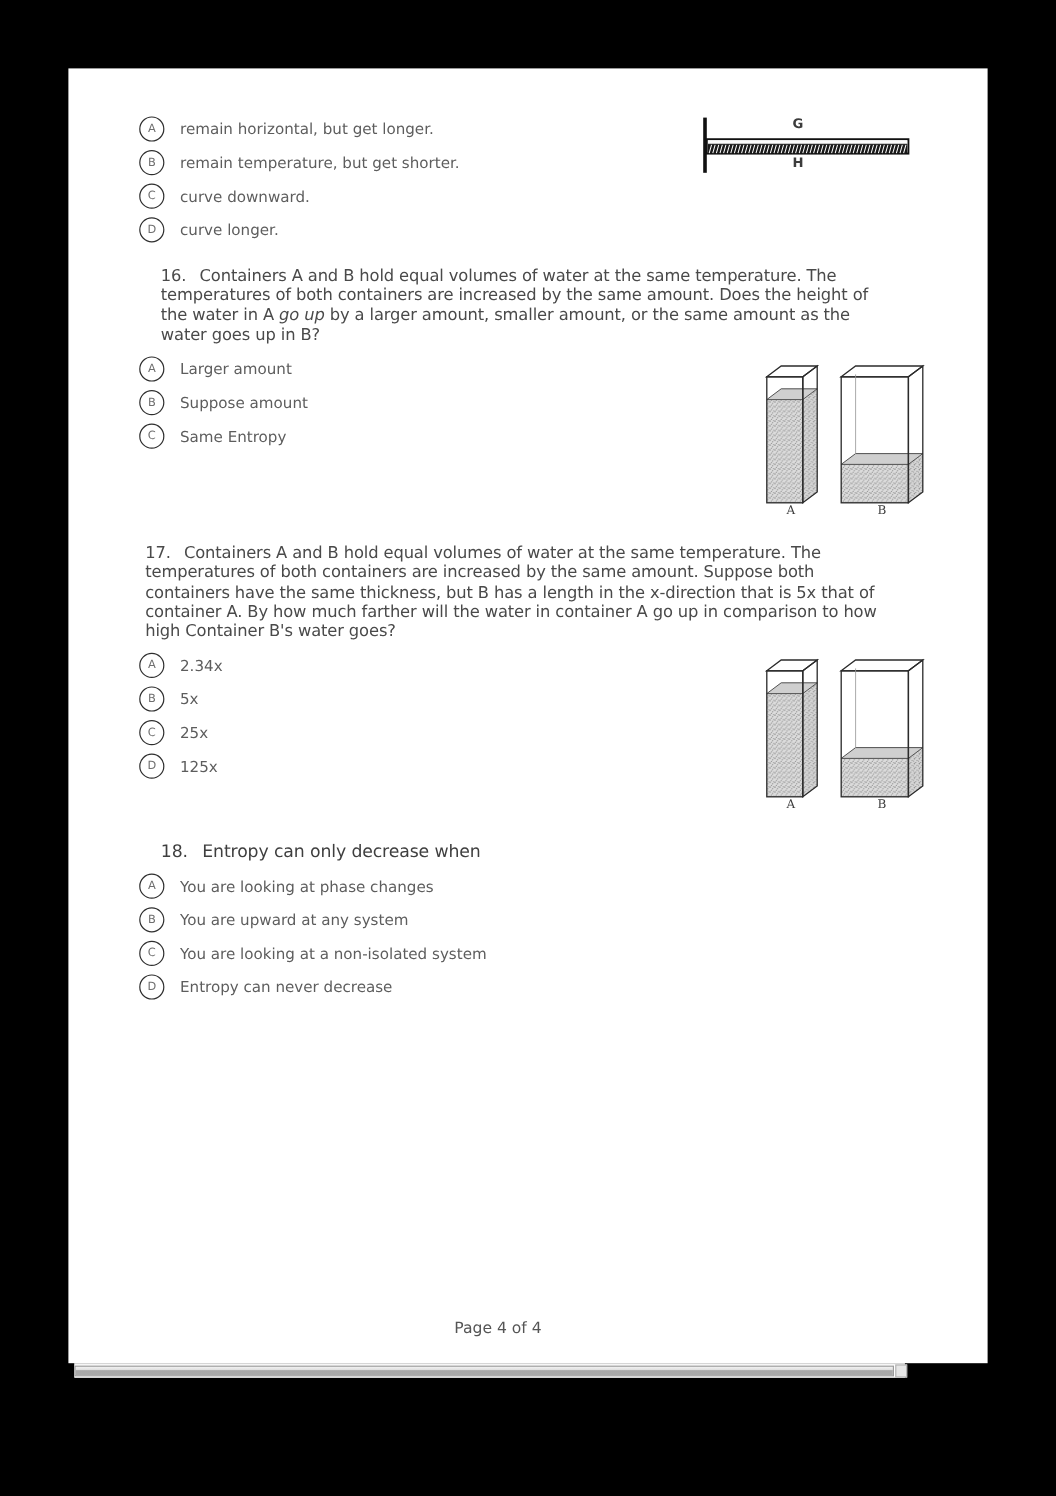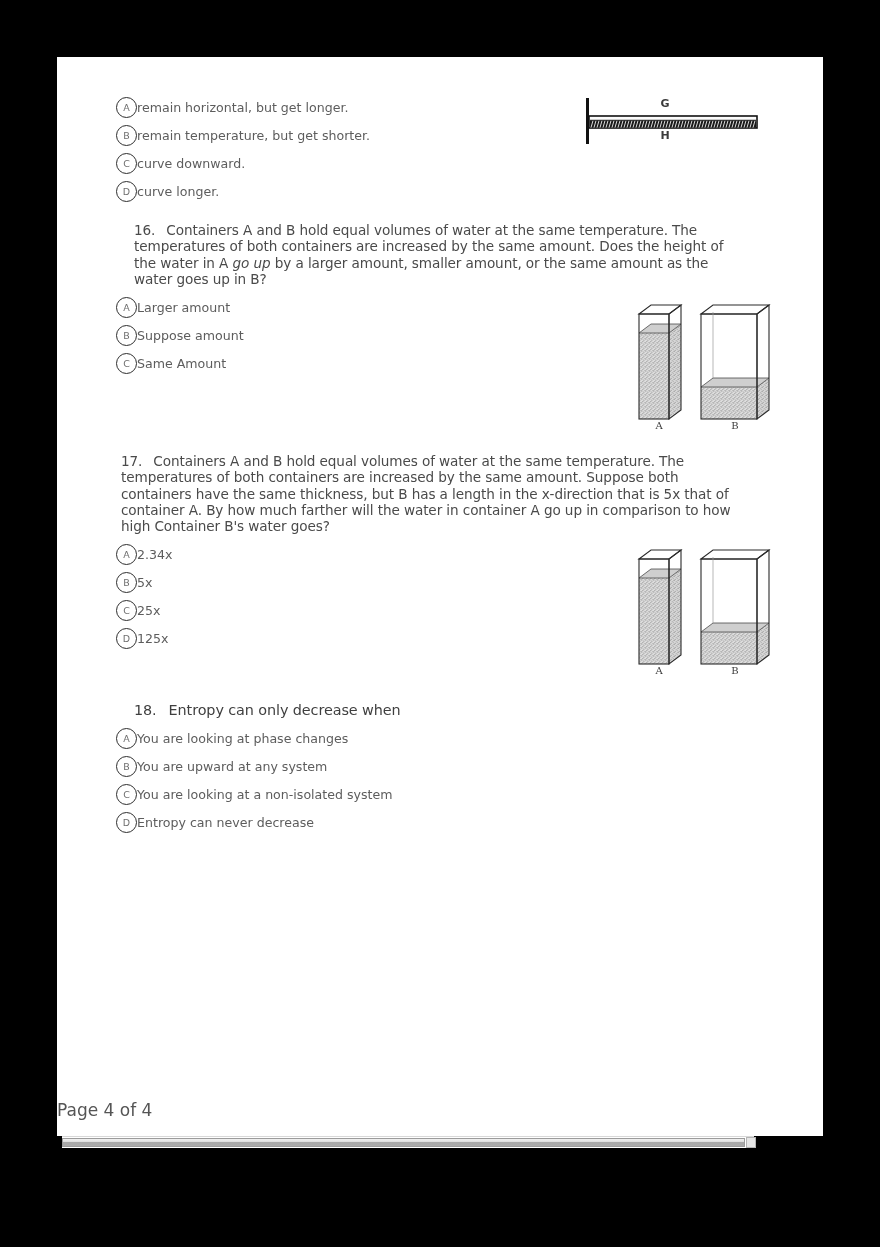--- a/index.html
+++ b/index.html
@@ -109,36 +109,36 @@
     border-radius: 50%;
     display: flex;
     align-items: center;
     justify-content: center;
     font-size: 9.5px;
     color: #6f6f6f;
     font-family: "DejaVu Sans", sans-serif;
     box-sizing: border-box;
   }
   .opt .otext {
-    margin-left: 0;
+    margin-left: 13px;
     color: #5d5d5d;
     font-size: 12.6px;
     font-family: "DejaVu Sans", sans-serif;
     white-space: nowrap;
   }
 
   
   #footer {
     position: absolute;
     left: 0;
     top: 1043px;
     width: 716px;
-    text-align: left;
+    text-align: center;
     color: #555555;
-    font-size: 17px;
+    font-size: 13px;
     font-family: "DejaVu Sans", sans-serif;
   }
 
   
   .figure { position: absolute; }
   .figlabel {
     position: absolute;
     font-family: "DejaVu Serif", serif;
     font-size: 10px;
     color: #3c3c3c;
@@ -214,21 +214,21 @@
       <div class="opt">
         <span class="bubble">A</span>
         <span class="otext">Larger amount</span>
       </div>
       <div class="opt">
         <span class="bubble">B</span>
         <span class="otext">Suppose amount</span>
       </div>
       <div class="opt">
         <span class="bubble">C</span>
-        <span class="otext">Same Amount</span>
+        <span class="otext">Same Entropy</span>
       </div>
     </div>
 
     <div class="figure" style="left:520px; top:245px;">
       <svg width="200" height="135" viewBox="0 0 200 135">
         <defs>
           <pattern id="stipple16" width="4" height="4" patternUnits="userSpaceOnUse">
             <rect width="4" height="4" fill="#dcdcdc"></rect>
             <circle cx="0.8" cy="0.9" r="0.62" fill="#8e8e8e"></circle>
             <circle cx="2.9" cy="2.2" r="0.58" fill="#9a9a9a"></circle>

